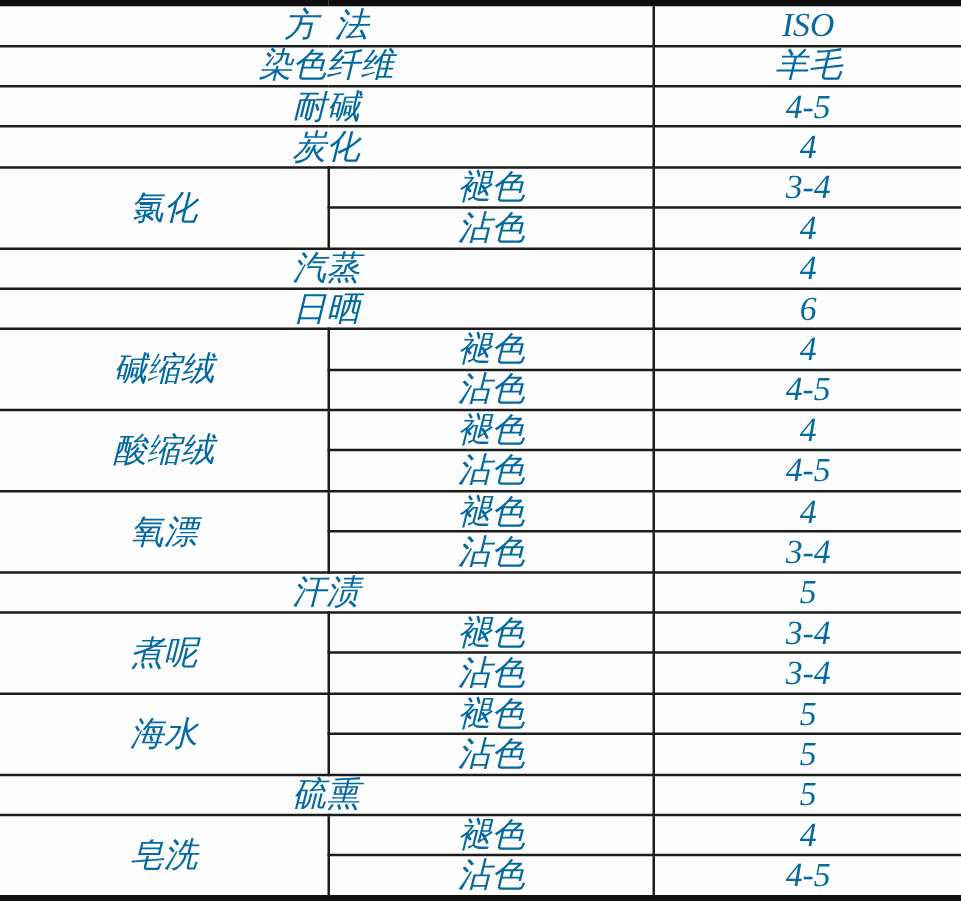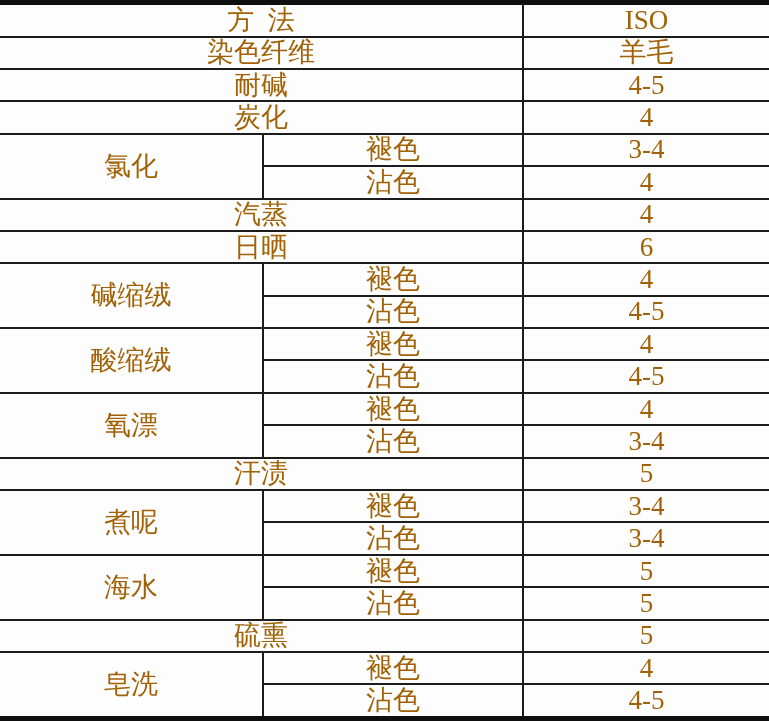--- a/index.html
+++ b/index.html
@@ -26,23 +26,24 @@
     border-bottom: 5px solid #0f0f0f;
   }
   table.fastness td {
     border: 2px solid #1c1c1c;
     padding: 0;
     text-align: center;
     vertical-align: middle;
     font-family: "Liberation Serif", "DejaVu Serif", serif;
     font-size: 27px;
     line-height: 1;
-    color: #a16207;
+    color: #0369a1;
     overflow: hidden;
     white-space: nowrap;
+    font-style: italic;
   }
   
   table.fastness td.method-span,
   table.fastness td.group-name {
     border-left: none;
   }
   
   table.fastness td.iso {
     border-right: none;
     text-align: center;

